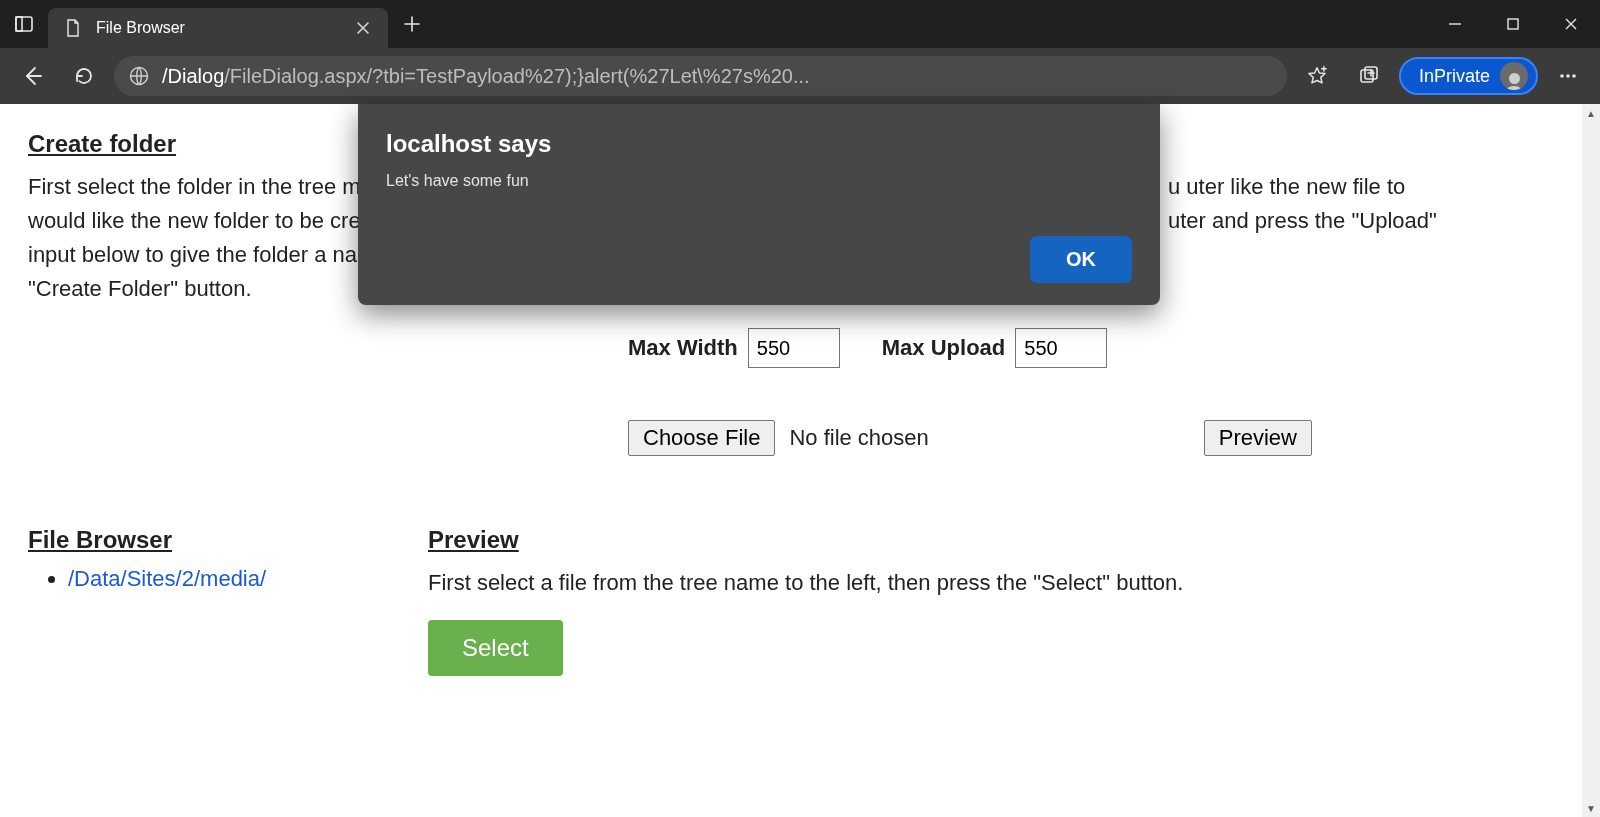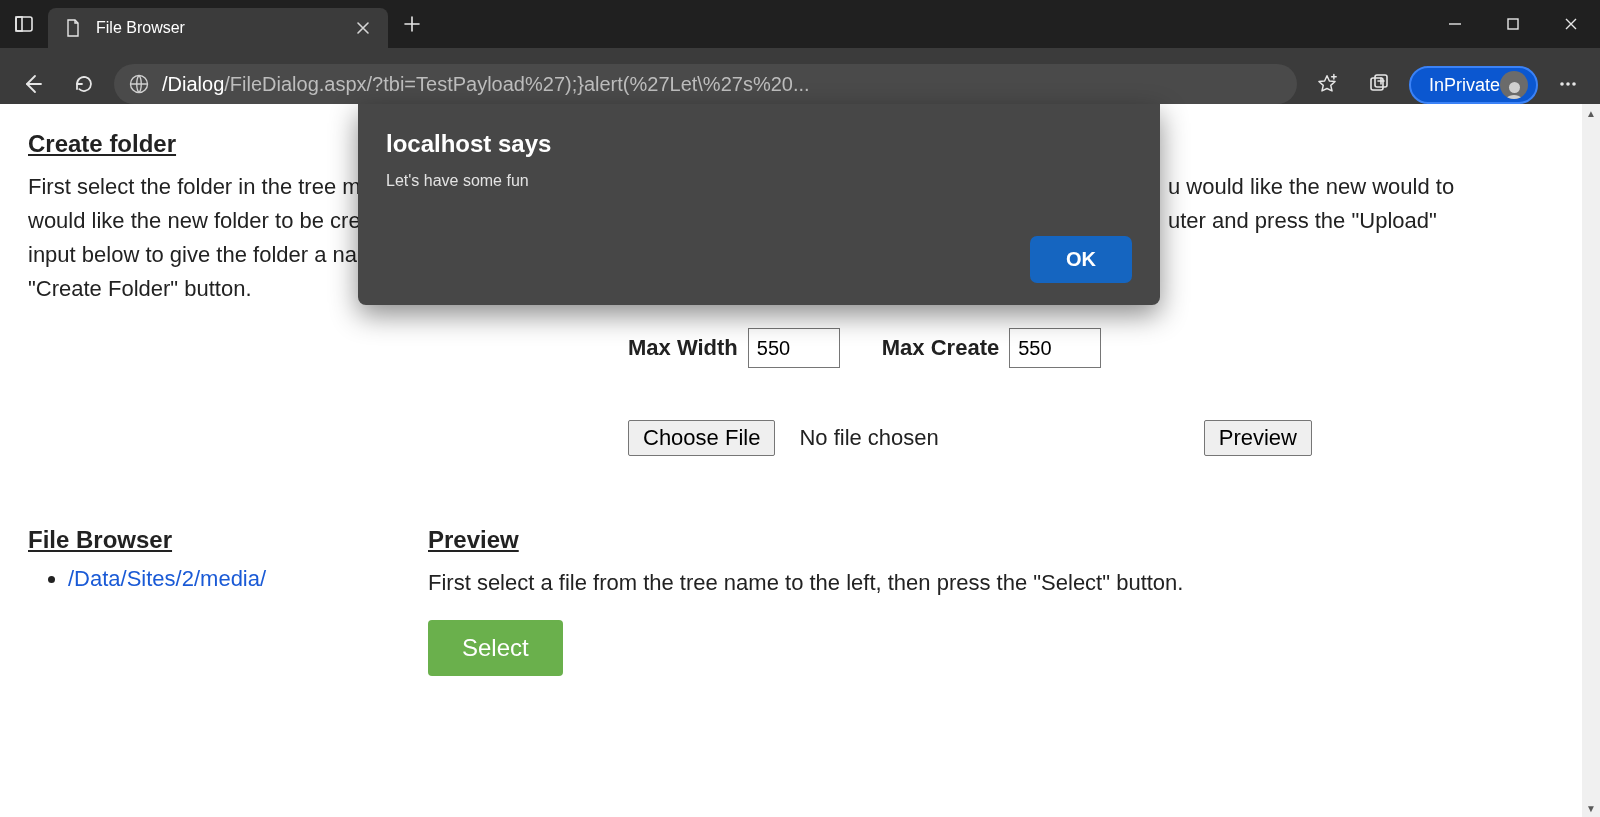--- a/index.html
+++ b/index.html
@@ -19,31 +19,31 @@
     min-width: 340px;
     font-size: 16px;
   }
   .titlebar .tab .page-icon { width:18px; height:18px; }
   .titlebar .tab .tab-title { flex: 1; }
   .titlebar .tab .close { opacity:.9; cursor:pointer; }
   .titlebar .newtab { width:48px; display:flex; justify-content:center; align-items:center; height:100%; cursor:pointer; }
   .titlebar .spacer { flex:1; }
   .titlebar .winbtn { width:58px; height:100%; display:flex; justify-content:center; align-items:center; cursor:pointer; }
 
-  .toolbar { background:#3b3b3b; height:56px; display:flex; align-items:flex-end; padding:0 10px; gap:8px; color:#e6e6e6; }
+  .toolbar { background:#3b3b3b; height:56px; display:flex; align-items:center; padding:0 10px; gap:8px; color:#e6e6e6; }
   .tb-btn { width:44px; height:40px; display:flex; justify-content:center; align-items:center; border-radius:6px; cursor:pointer; }
   .addrbar {
     flex:1; display:flex; align-items:center; background:#4a4a4a;
     height:40px; border-radius:20px; padding:0 14px; gap:12px;
     font-size:20px; color:#cfcfcf; overflow:hidden; white-space:nowrap;
   }
   .addrbar .url-prefix { color:#fff; }
   .addrbar .url-rest { color:#bdbdbd; }
   .inprivate {
-    display:flex; align-items:center; 
+    display:flex; align-items:center; gap:10px;
     background:#0b57d0; border:2px solid #3b82f6; color:#fff;
     height:38px; padding:0 8px 0 18px; border-radius:19px;
     font-size:18px; cursor:pointer;
   }
   .inprivate .avatar {
     width:28px; height:28px; border-radius:50%; background:#6b6b6b;
     display:flex; justify-content:center; align-items:flex-end; overflow:hidden;
   }
   .inprivate .avatar::before { content:""; width:11px; height:11px; background:#cfcfcf; border-radius:50%; position:relative; top:-6px; }
   .inprivate .avatar::after  { content:""; width:22px; height:12px; background:#cfcfcf; border-radius:11px 11px 0 0; position:absolute; transform:translateY(8px); }
@@ -55,21 +55,21 @@
   .col-left { width:560px; }
   .col-right { flex:1; }
   h3 { font-size:24px; font-weight:700; margin-bottom:12px; color:#222;text-decoration:underline; }
   p { line-height:1.55; }
   .row { display:flex; align-items:center; gap:10px; margin-top:26px; }
   label { font-weight:700; font-size:22px; }
   input[type=text].num {
     width:92px; height:40px; font-size:20px; padding:4px 8px;
     border:1px solid #767676; background:#fff;
   }
-  .file-row { display:flex; align-items:center; gap:24px; margin-top:52px; }
+  .file-row { display:flex; align-items:center; gap:14px; margin-top:52px; }
   .btn-native {
     font-size:22px; padding:4px 14px; border:1px solid #767676;
     background:#efefef; cursor:pointer; border-radius:2px;
   }
   .nofile { color:#222; }
   .upload-wrap { margin-left:auto; padding-right:260px; }
   .lower { margin-top:70px; display:flex; gap:40px; }
   .lower .left { width:360px; }
   .lower .right { flex:1; }
   ul.tree { list-style:disc; padding-left:40px; margin-top:10px; }
@@ -202,29 +202,29 @@
   <div class="page-inner">
     <div class="cols">
       <div class="col-left">
         <h3>Create folder</h3>
         <p>First select the folder in the tree menu below where you would like the new folder to be created, then use the input below to give the folder a name and press the "Create Folder" button.</p>
       </div>
       <div class="col-right">
 
         <div style="height:40px;"></div>
         <p style="text-align:left; padding-left:540px;">
-          <span>u would like the new would to</span><br>
+          <span>u uter like the new file to</span><br>
           <span>uter and press the "Upload"</span>
         </p>
 
         <div class="row" style="margin-top:90px;">
           <label>Max Width</label>
           <input type="text" class="num" value="550" style="">
           <div style="width:22px;"></div>
-          <label>Max Create</label>
+          <label>Max Upload</label>
           <input type="text" class="num" value="550" style="">
         </div>
 
         <div class="file-row">
           <button class="btn-native">Choose File</button>
           <span class="nofile">No file chosen</span>
           <span class="upload-wrap">
             <button class="btn-native">Preview</button>
           </span>
         </div>

